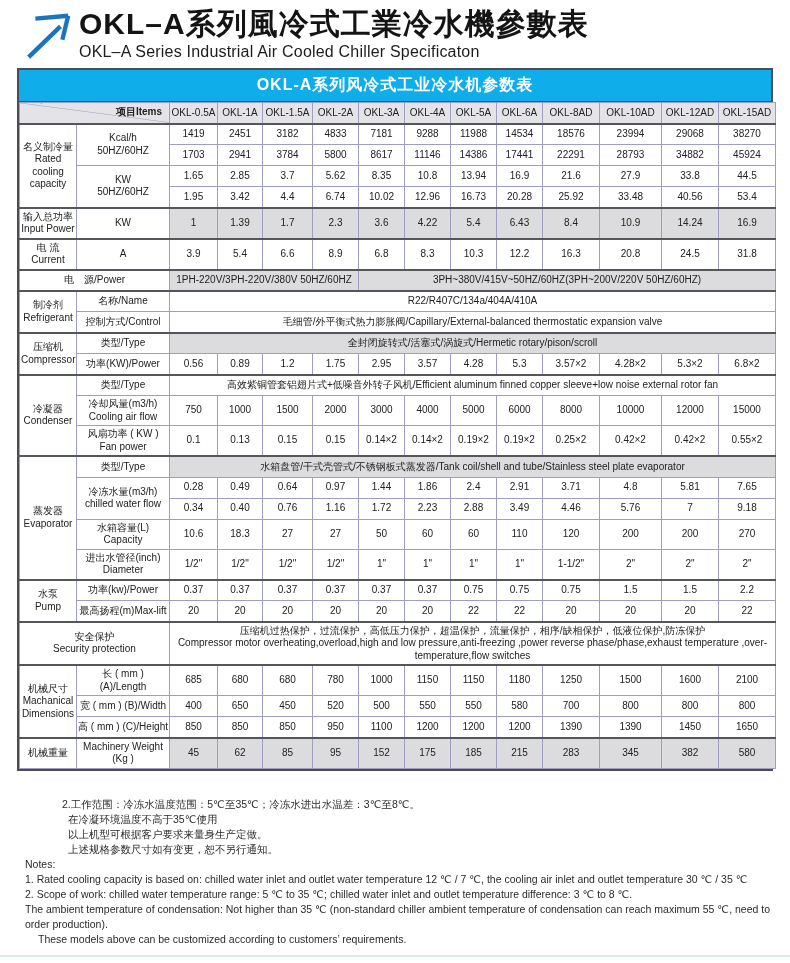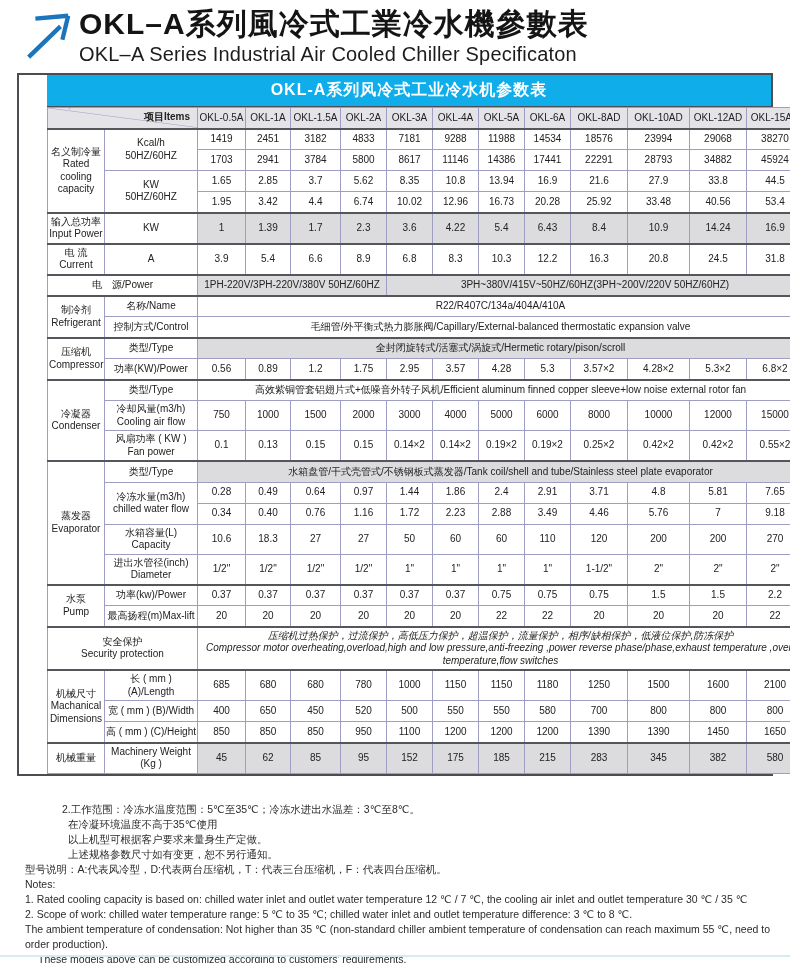--- a/index.html
+++ b/index.html
@@ -9,43 +9,43 @@
     font-family:"Liberation Sans","DejaVu Sans",sans-serif;
     color:#222; position:relative;
   }
   .page { padding:6px 17px 0 17px; }
 
   
   .doc-header { display:flex; align-items:flex-start; margin-left:2px; }
   .logo { width:54px; height:52px; flex:0 0 54px; margin-top:2px; }
   .titles { margin-left:6px; }
   .titles h1 { font-size:30px; font-weight:bold; letter-spacing:1px; color:#141414; line-height:1.2; }
-  .titles h2 { font-size:20px; font-weight:normal; color:#1c1c1c; letter-spacing:0.2px; margin-top:1px; }
+  .titles h2 { font-size:16px; font-weight:normal; color:#1c1c1c; letter-spacing:0.2px; margin-top:1px; }
 
   
-  .table-wrap { margin-top:7px; border:2px solid #4c4c52;padding-left:28px; }
+  .table-wrap { margin-top:7px; border:2px solid #4c4c52; }
   .banner {
     background:#0FADE9; color:#ffffff; text-align:center;
     font-size:16px; font-weight:bold; letter-spacing:1px;
     padding:5px 0 5px 0; border-bottom:1px solid #4c4c52;
   }
   table.spec { border-collapse:collapse; table-layout:fixed; width:100%; }
   table.spec th, table.spec td {
     border:1px solid #9e9ec4;
     font-size:10px; text-align:center; vertical-align:middle;
     white-space:pre-line; line-height:1.25; padding:2px 1px; height:21px;
     background:#ffffff; color:#222; font-weight:normal; overflow:hidden;
   }
   table.spec thead th { background:#e4e4e8; font-size:10px; }
   tr.sect td { border-top:2px solid #55555c; }
   thead tr th { border-bottom:2px solid #55555c; }
   td.g, tr.bg-gray td.val { background:#dcdcde; }
   td.light { background:#ececee; }
   td.lab { background:#ffffff; }
-  td.left { text-align:left; padding-left:6px; padding-right:4px;font-style:italic; }
+  td.left { text-align:left; padding-left:6px; padding-right:4px; }
   th.corner { position:relative; padding:0; }
   th.corner svg { position:absolute; inset:0; width:100%; height:100%; }
   th.corner .c-top { position:absolute; top:3px; right:7px; font-weight:bold; }
   th.corner .c-bot { position:absolute; bottom:17px; left:5px; font-weight:normal;margin-top:36px; }
 
   
   .notes { margin:26px 0 0 8px; font-size:10.5px; color:#2b2b2b; }
   .notes .line { line-height:15px; white-space:pre; }
   .notes .en .line { white-space:normal; line-height:15px; }
   .ind1 { padding-left:37px; }
@@ -458,21 +458,20 @@
         </tbody>
       </table>
   </div>
 
   <div class="notes">
     <div class="cn">
       <div class="line ind1">2.工作范围：冷冻水温度范围：5℃至35℃；冷冻水进出水温差：3℃至8℃。</div>
       <div class="line ind2">在冷凝环境温度不高于35℃使用</div>
       <div class="line ind2">以上机型可根据客户要求来量身生产定做。</div>
       <div class="line ind2">上述规格参数尺寸如有变更，恕不另行通知。</div>
-      <div class="line">型号说明：A:代表风冷型，D:代表两台压缩机，T：代表三台压缩机，F：代表四台压缩机。</div>
     </div>
     <div class="en">
       <div class="line">Notes:</div>
       <div class="line">1. Rated cooling capacity is based on: chilled water inlet and outlet water temperature 12 ℃ / 7 ℃, the cooling air inlet and outlet temperature 30 ℃ / 35 ℃</div>
       <div class="line">2. Scope of work: chilled water temperature range: 5 ℃ to 35 ℃; chilled water inlet and outlet temperature difference: 3 ℃ to 8 ℃.</div>
       <div class="line">The ambient temperature of condensation: Not higher than 35 ℃ (non-standard chiller ambient temperature of condensation can reach maximum 55 ℃, need to order production).</div>
       <div class="line ind3">These models above can be customized according to customers’  requirements.</div>
 
     </div>
   </div>

